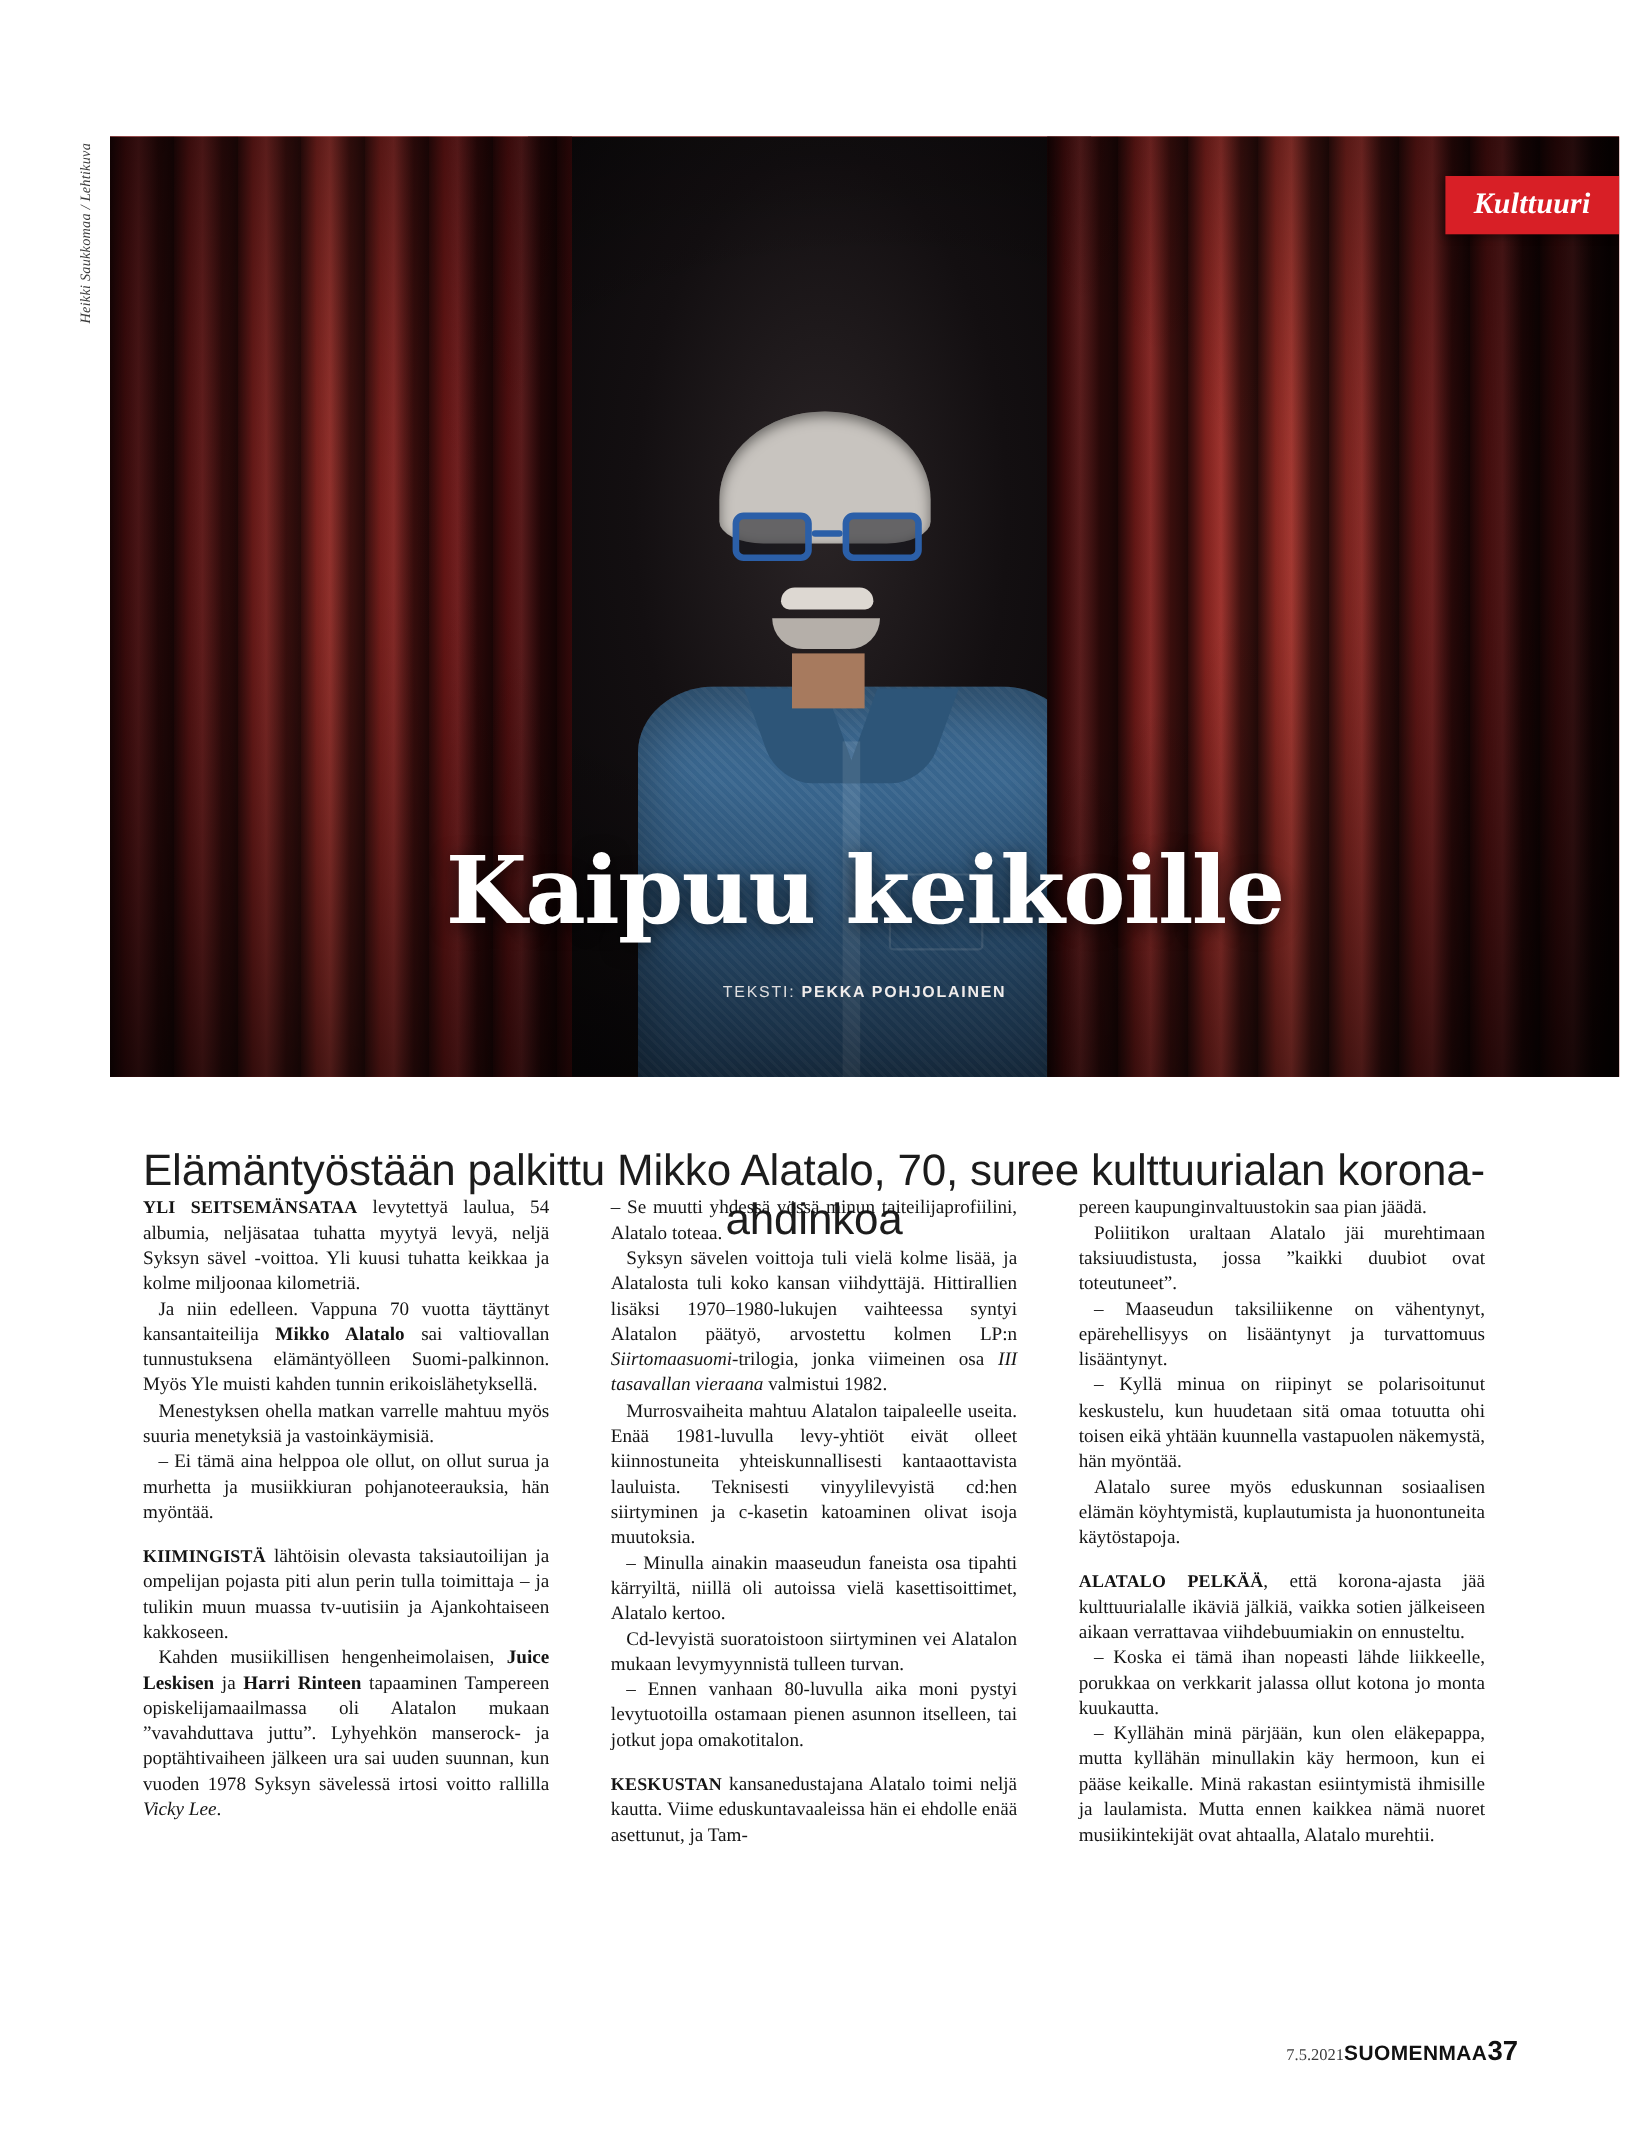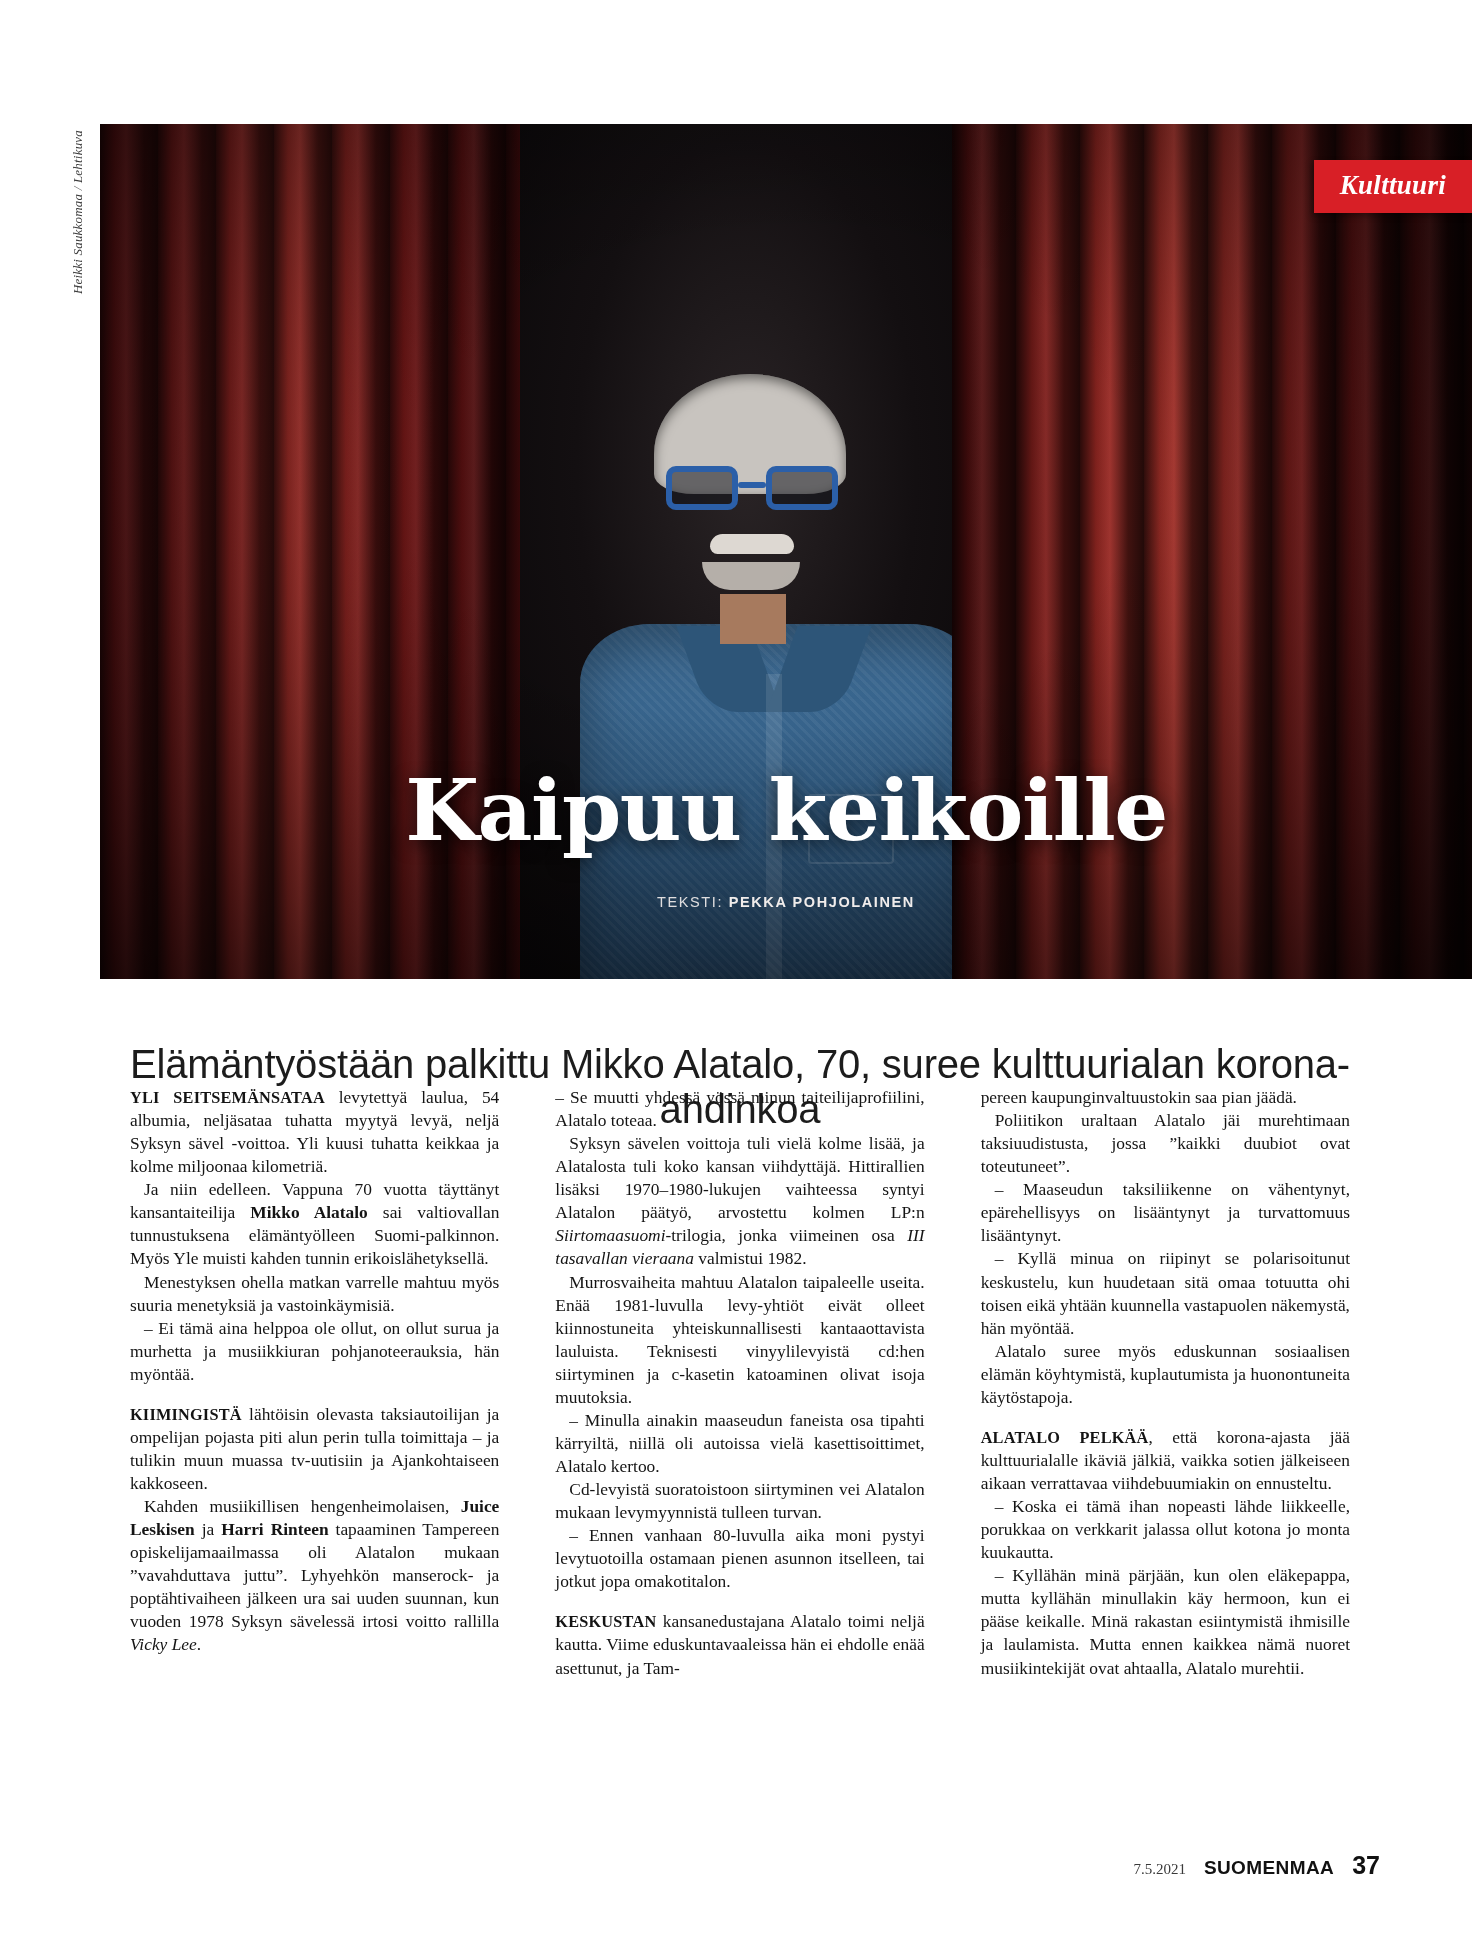--- a/index.html
+++ b/index.html
@@ -226,21 +226,21 @@
   .col b { font-weight: bold; }
   .col i { font-style: italic; }
 
   
   .footer {
     position: absolute;
     right: 100px;
     bottom: 72px;
     display: flex;
     align-items: baseline;
-    gap: 18px;
+    gap: 0;
     font-family: "Liberation Sans", sans-serif;
   }
   .footer .date { font-size: 15px; color: #3a3a3a; font-family: "Liberation Serif", serif; }
   .footer .pub { font-size: 19px; font-weight: bold; letter-spacing: .4px; color: #111; }
   .footer .pageno { font-size: 25px; font-weight: bold; color: #111; }
 </style>
 </head>
 <body>
 
 <div class="page">

